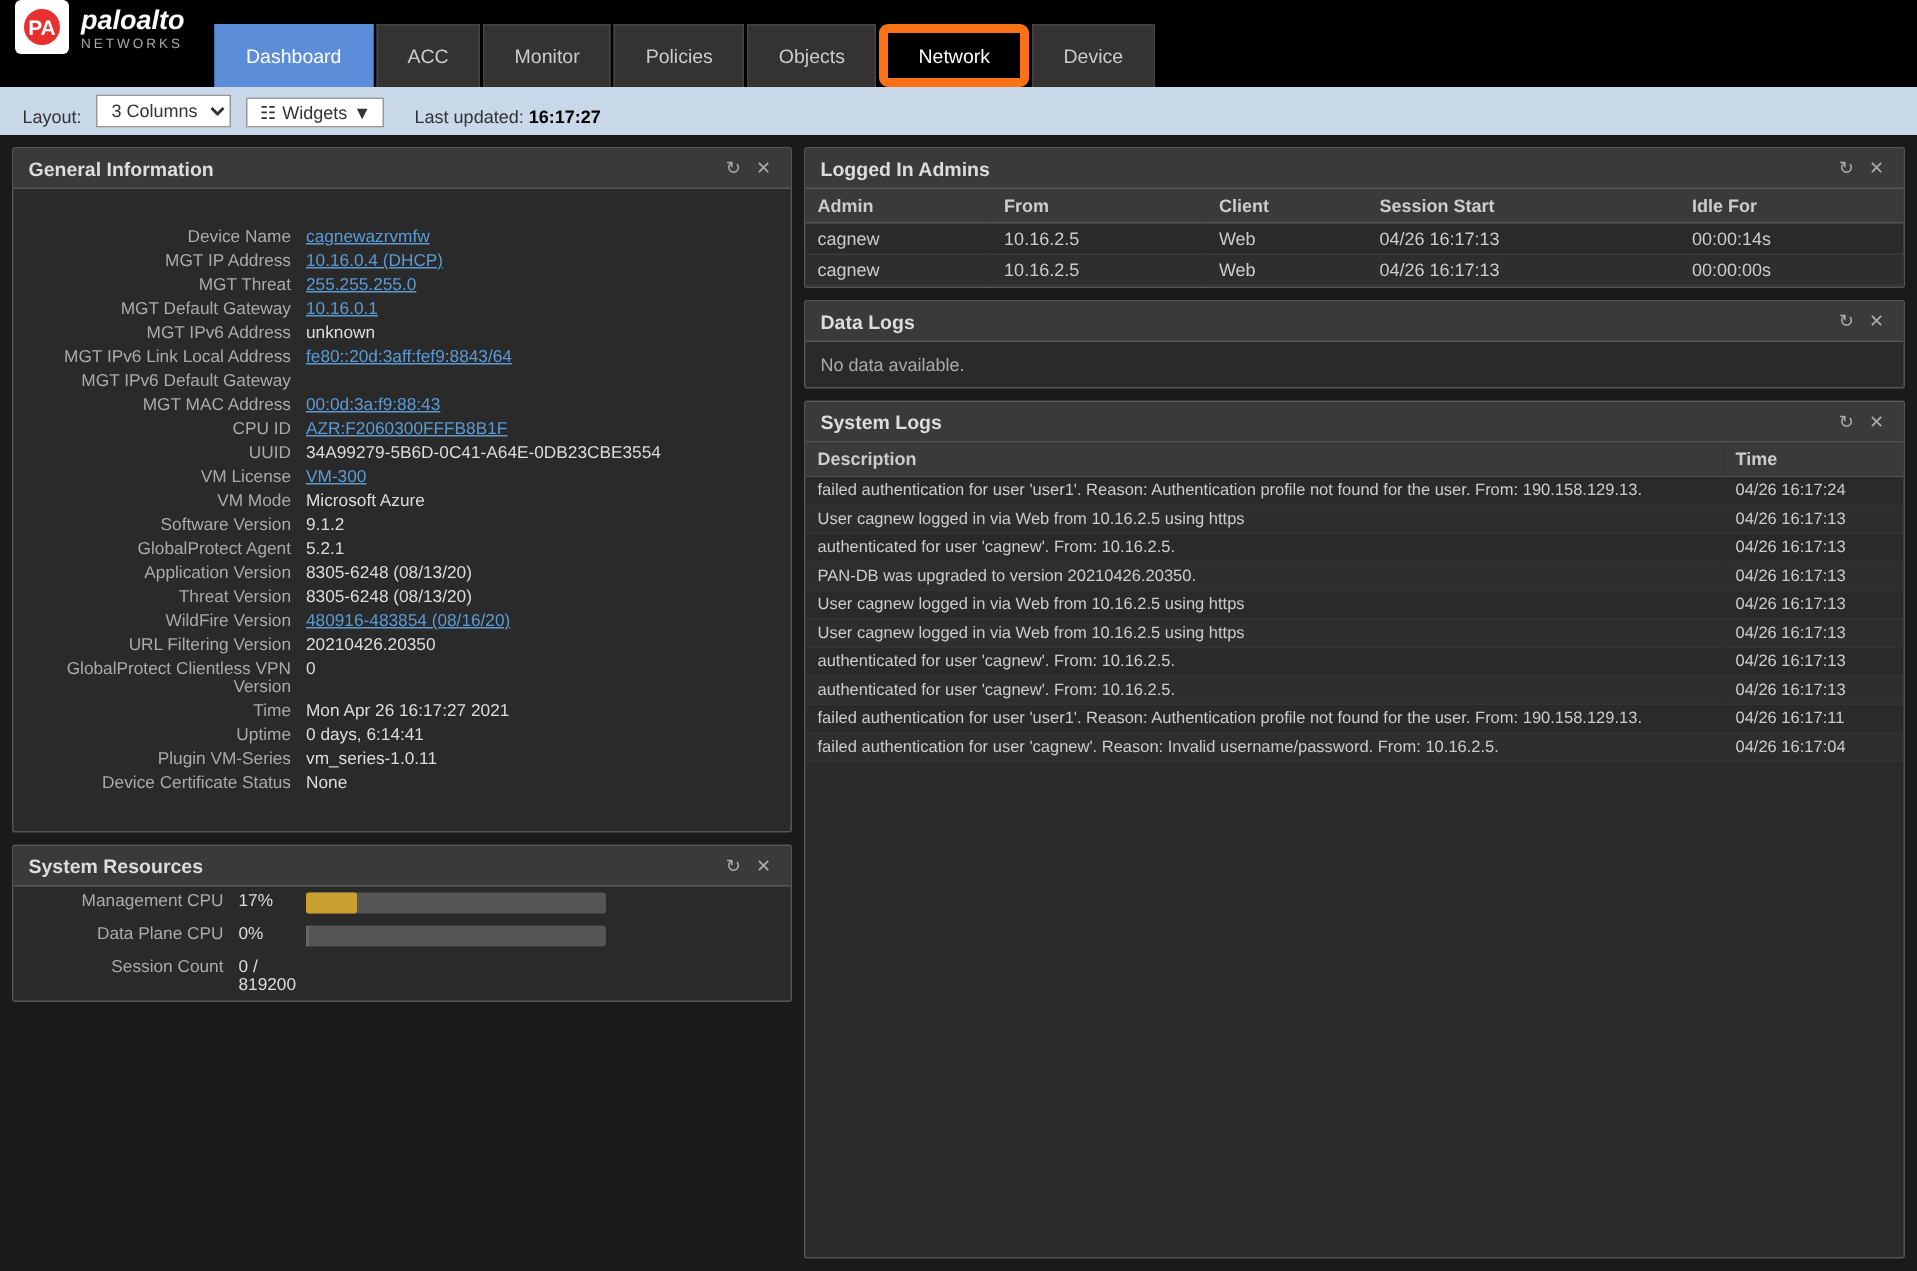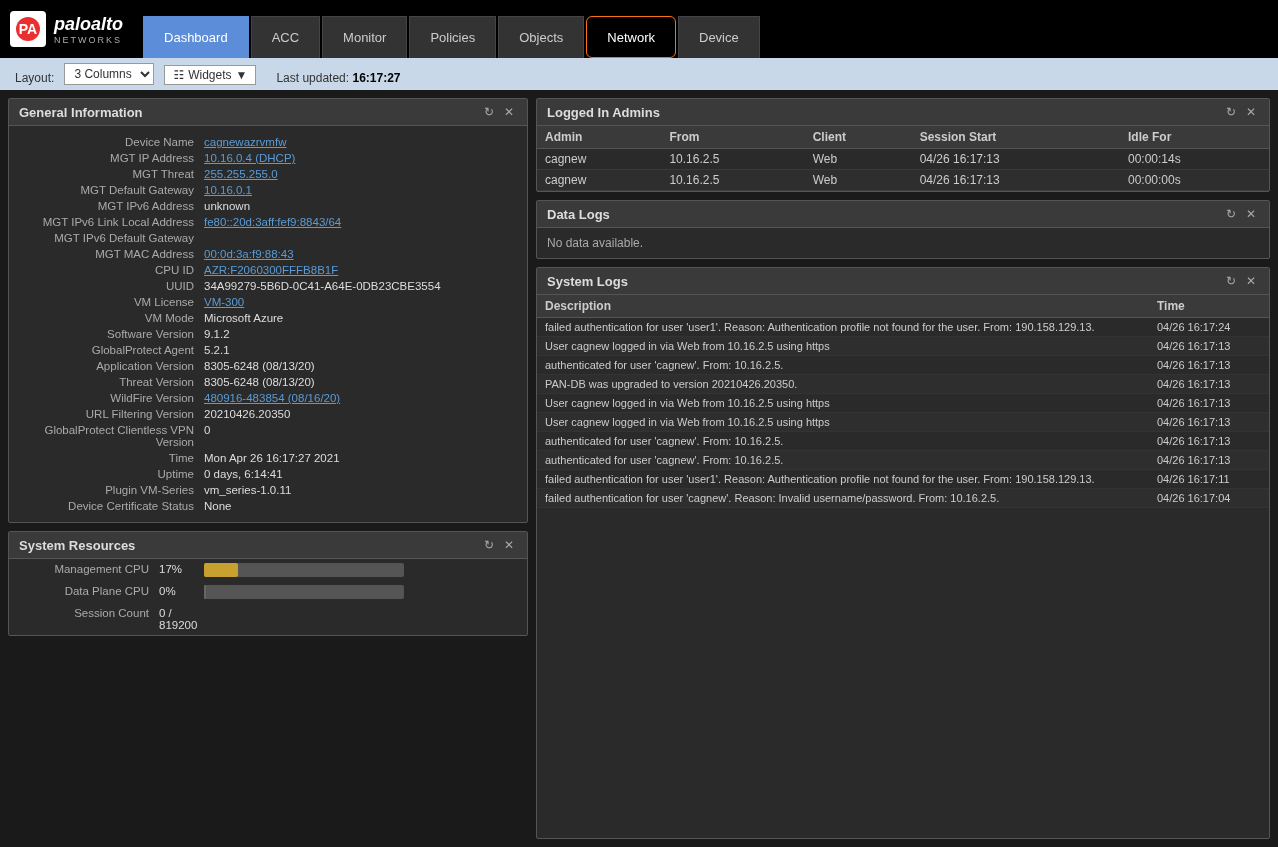--- a/index.html
+++ b/index.html
@@ -1,19 +1,19 @@
 <!DOCTYPE html>
 <html><head>
   <meta charset="utf-8">
   <style>
     * { margin: 0; padding: 0; box-sizing: border-box; }
     body { background: #1a1a1a; font-family: Arial, sans-serif; font-size: 12px; color: #ccc; width: 1278px; height: 847px; overflow: hidden; }
     
     
-    #topbar { background: #000; display: flex; align-items: center; height: 58px; padding: 0 10px; }
+    #topbar { background: #000; display: flex; align-items: flex-start; height: 58px; padding: 0 10px; }
     #logo { display: flex; align-items: center; margin-right: 20px; }
     #logo-icon { width: 36px; height: 36px; background: #fff; border-radius: 4px; display: flex; align-items: center; justify-content: center; margin-right: 8px; }
     #logo-icon svg { width: 30px; height: 30px; }
     
     
     #nav { display: flex; align-items: flex-end; height: 100%; }
     .nav-tab { padding: 8px 20px; color: #ccc; cursor: pointer; border: 1px solid #444; border-bottom: none; margin-right: 2px; background: #333; font-size: 13px; height: 42px; display: flex; align-items: center; }
     .nav-tab.active { background: #5b8dd9; color: #fff; border-color: #5b8dd9; }
     
     
@@ -28,21 +28,21 @@
     #main { display: flex; gap: 8px; padding: 8px; height: calc(847px - 90px); }
     #left-col { width: 520px; display: flex; flex-direction: column; gap: 8px; }
     #right-col { flex: 1; display: flex; flex-direction: column; gap: 8px; }
     
     
     .panel { background: #2a2a2a; border: 1px solid #555; border-radius: 2px; }
     .panel-header { background: #3a3a3a; padding: 5px 10px; display: flex; align-items: center; justify-content: space-between; border-bottom: 1px solid #555; }
     .panel-title { color: #ddd; font-size: 13px; font-weight: bold; }
     .panel-controls { display: flex; gap: 4px; align-items: center; }
     .panel-btn { background: none; border: none; color: #aaa; cursor: pointer; font-size: 12px; padding: 1px 3px; }
-    .info-table { width: 100%; padding: 8px 0; }
+    .info-table { width: 100%; padding: 24px 0; }
     .info-row { display: flex; padding: 2px 10px; }
     .info-label { width: 185px; text-align: right; color: #aaa; font-size: 11.5px; flex-shrink: 0; padding-right: 10px; }
     .info-value { color: #5b9bd5; font-size: 11.5px; }
     .info-value.white { color: #ddd; }
     .data-table { width: 100%; border-collapse: collapse; }
     .data-table th { background: #3a3a3a; color: #ccc; padding: 4px 8px; text-align: left; font-size: 12px; border-bottom: 1px solid #555; }
     .data-table td { padding: 3px 8px; color: #ccc; font-size: 12px; border-bottom: 1px solid #3a3a3a; }
     .data-table tr:nth-child(even) td { background: #2e2e2e; }
     .no-data { padding: 8px 10px; color: #aaa; font-size: 12px; }
     .log-table { width: 100%; border-collapse: collapse; }
@@ -50,21 +50,21 @@
     .log-table td { padding: 3px 8px; color: #ccc; font-size: 11px; border-bottom: 1px solid #333; vertical-align: top; }
     .log-table tr:nth-child(even) td { background: #2e2e2e; }
     .resource-row { display: flex; align-items: flex-start; padding: 4px 10px; gap: 10px; }
     .resource-label { width: 130px; text-align: right; color: #aaa; font-size: 11.5px; }
     .resource-value { width: 35px; color: #ddd; font-size: 11.5px; }
     .progress-bar-bg { flex: 1; background: #555; height: 14px; border-radius: 2px; max-width: 200px; }
     .progress-bar-fill { height: 100%; background: #c8a030; border-radius: 2px; }
     
     
     .nav-tab.network-highlight {
-      border: 1px solid #f97316;
+      border: 6px solid #f97316;
       border-radius: 6px;
       color: #fff;
       background: transparent;
     }
   </style>
 </head>
 <body>
 
 <div id="topbar">
   <div id="logo">

